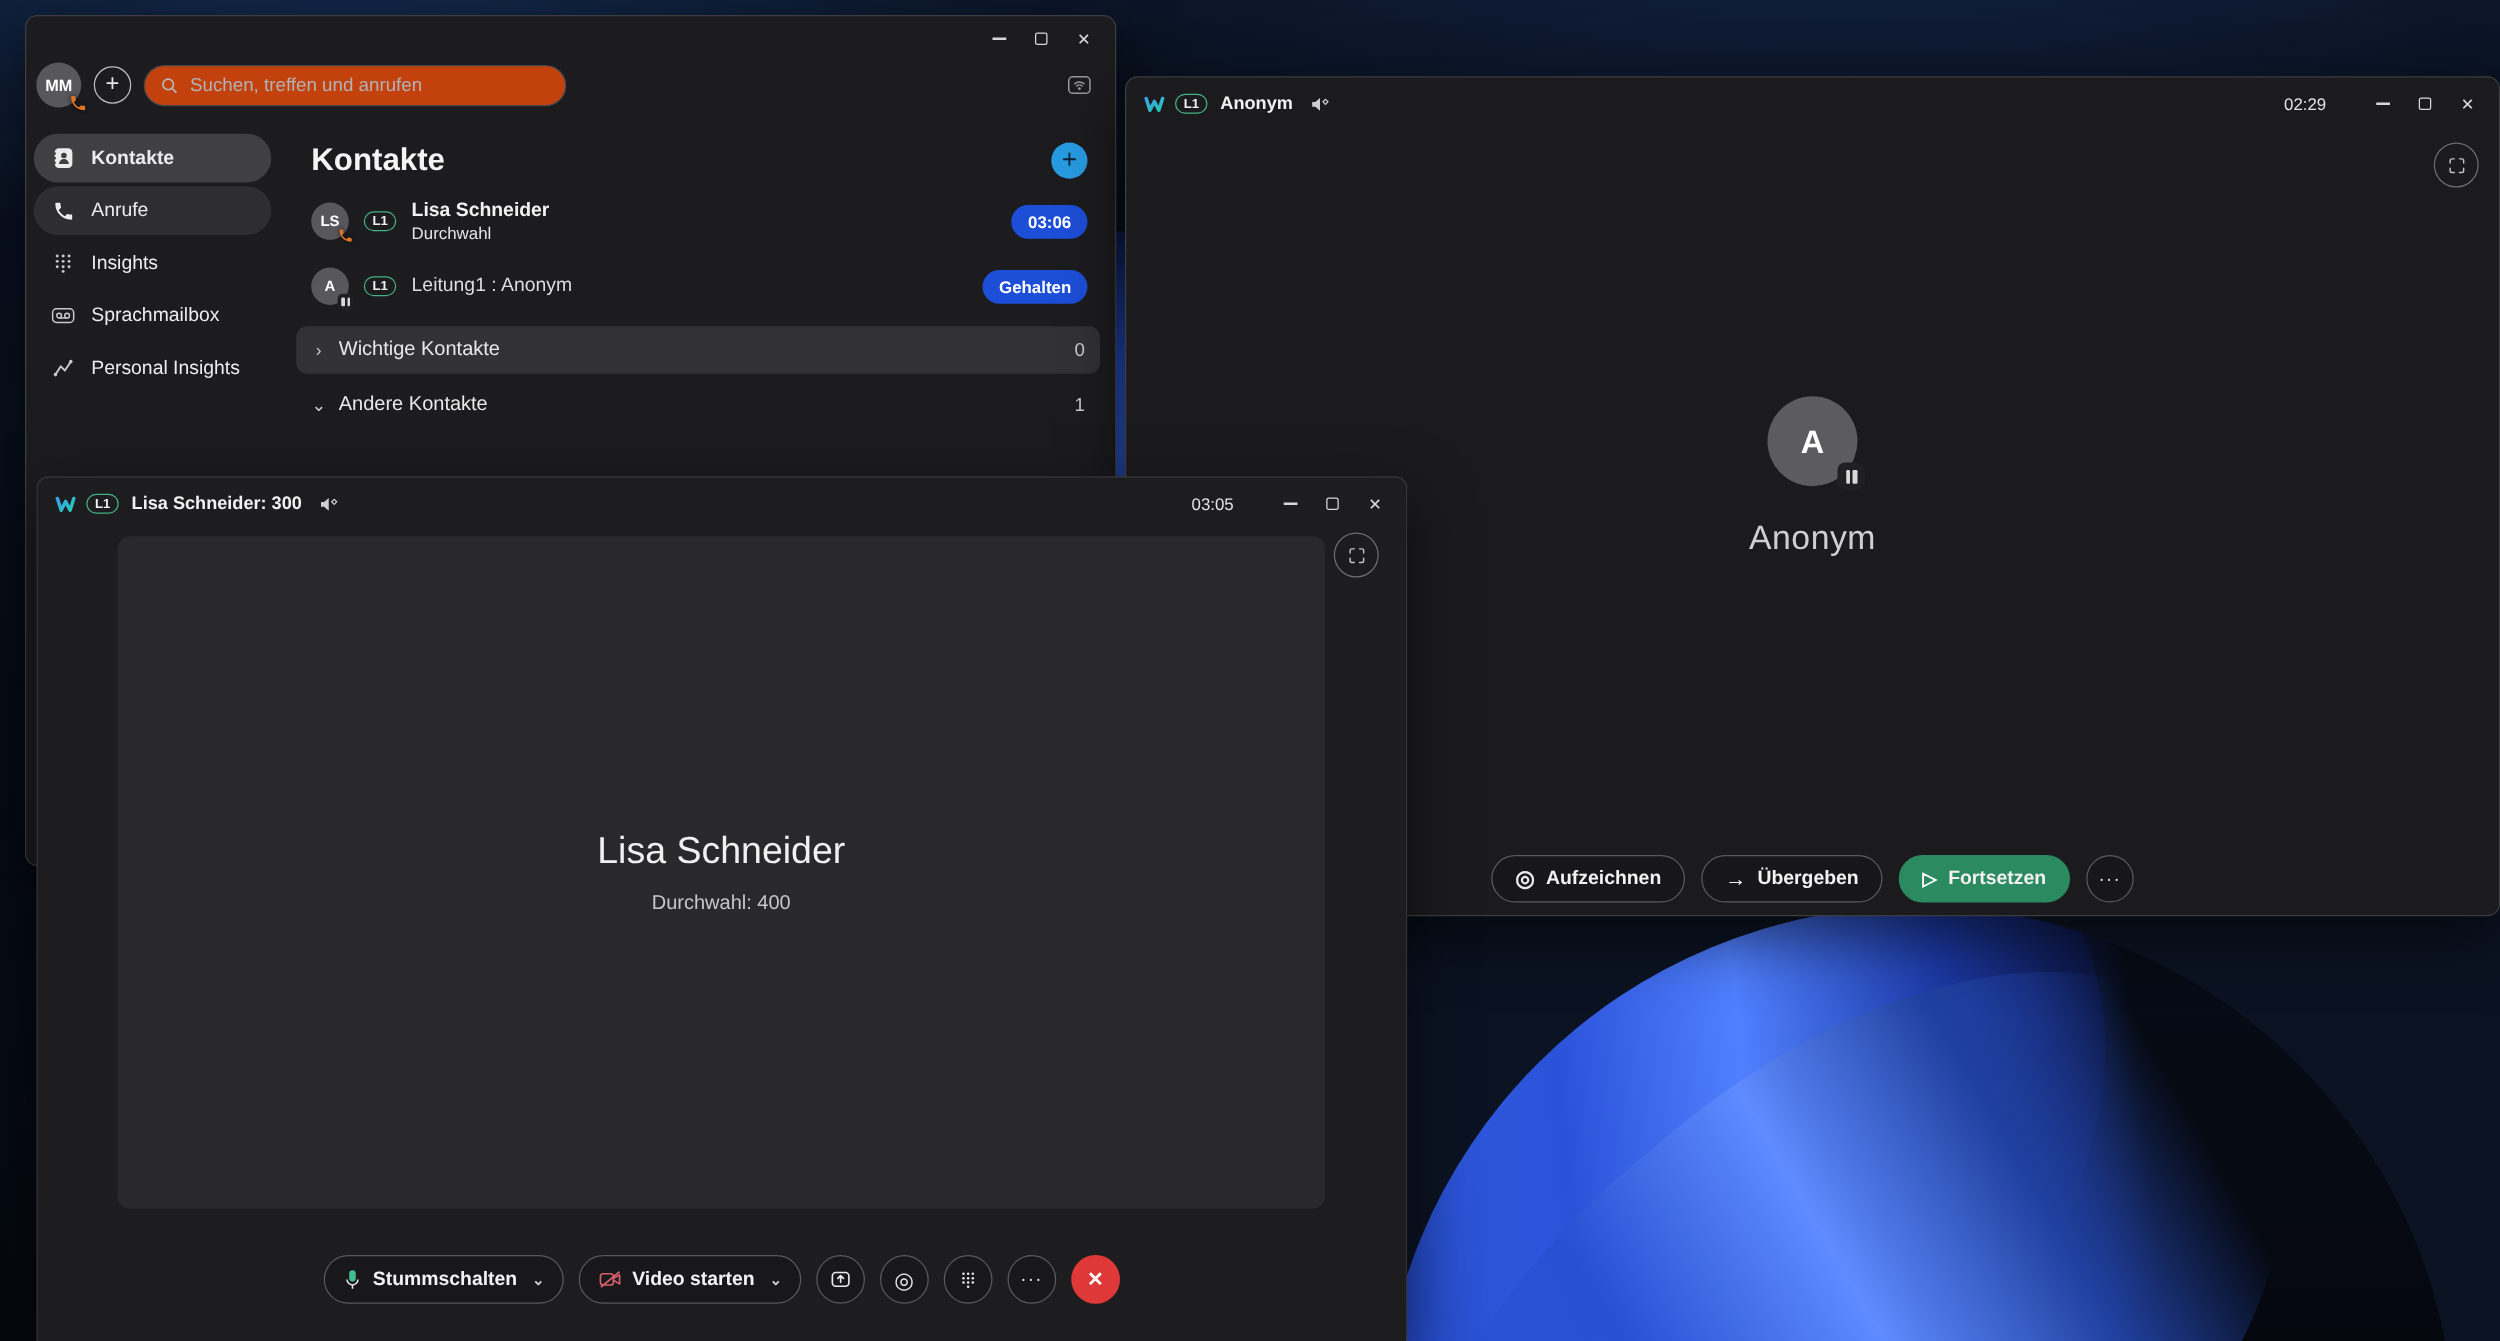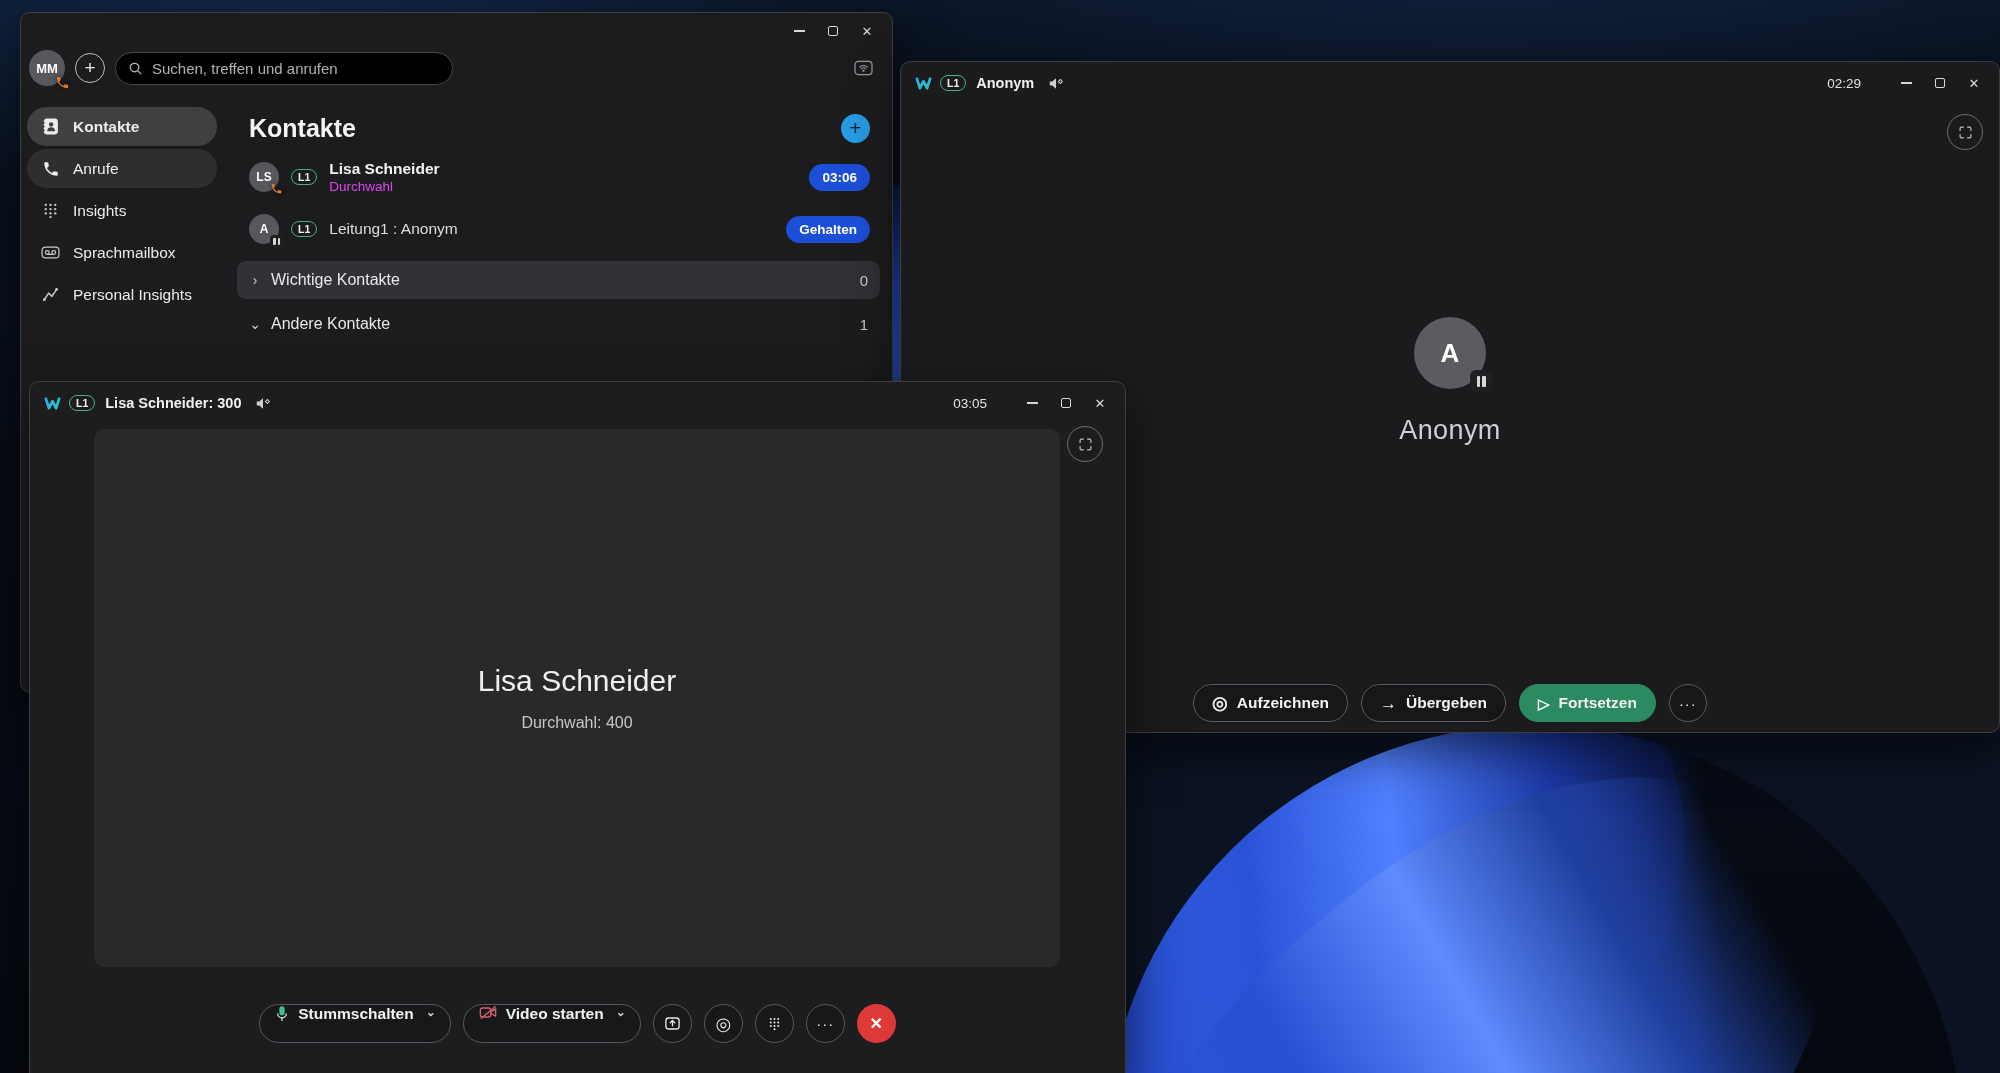--- a/index.html
+++ b/index.html
@@ -50,21 +50,21 @@
             justify-content:center; font-weight:700; position:relative; flex:none;text-align:center; }
   .avatar-36 { width:36px; height:36px; font-size:13px; }
   .avatar-30 { width:30px; height:30px; font-size:12px; }
   .phone-badge { position:absolute; right:-5px; bottom:-4px; width:15px; height:15px; }
   .phone-badge svg { filter:drop-shadow(0 0 2px rgba(0,0,0,.8)); }
   .pause-badge { position:absolute; right:-4px; bottom:-4px; width:13px; height:13px; border-radius:4px;
                  background:#202023; display:flex; gap:2px; align-items:center; justify-content:center; }
   .pause-badge i { display:block; width:2.2px; height:7px; background:#d9d9d9; border-radius:1px; }
   .add-btn { width:30px; height:30px; border-radius:50%; border:1.4px solid #bdbdbd; color:#e5e5e5;
              font-size:19px; font-weight:300; display:flex; align-items:center; justify-content:center; }
-  .search { flex:0 0 338px; height:33px; border-radius:17px; background:#000000; border:1px solid #48484c;
+  .search { flex:0 0 338px; height:33px; border-radius:17px; background:#c2410c; border:1px solid #48484c;
             display:flex; align-items:center; gap:9px; padding:0 12px; }
   .search input { background:transparent; border:none; outline:none; color:#cfcfd2; font-size:15px;
                   width:100%; font-family:inherit; }
   .search input::placeholder { color:#b2b2b6; }
   .header-spacer { flex:1; }
   .connect-btn { width:30px; height:26px; display:flex; align-items:center; justify-content:center; }
 
   .main-body { display:flex; height:calc(100% - 84px); }
   .sidebar { width:204px; padding:10px 8px 0 6px; display:flex; flex-direction:column; gap:3px; }
   .side-item { height:39px; border-radius:20px; display:flex; align-items:center; gap:13px;
@@ -76,21 +76,21 @@
   .content { flex:1; padding:8px 22px 0 24px; }
   .content-head { display:flex; align-items:center; justify-content:space-between; height:46px; }
   .content-title { font-size:25px; font-weight:700; color:#f4f4f4; }
   .add-contact-btn { width:29px; height:29px; border-radius:50%; background:#279be2; color:#0e2233;
                      font-size:21px; font-weight:400; display:flex; align-items:center; justify-content:center; }
 
   .call-row { display:flex; align-items:center; gap:12px; height:52px; }
   .line-badge { border:1.3px solid #44b183; border-radius:10px; padding:1px 6px; font-size:10.5px;
                 font-weight:700; color:#f0f0f0; flex:none; }
   .call-text .name { font-size:15.5px; font-weight:700; color:#f2f2f2; }
-  .call-text .sub { font-size:13.5px; color:#d946ef; margin-top:1px; }
+  .call-text .sub { font-size:13.5px; color:#e5e5e5; margin-top:1px; }
   .call-name-plain { font-size:15.5px; color:#dddde0; }
   .pill-badge { margin-left:auto; background:#1d4ed8; color:#fff; border-radius:14px; height:27px;
                 min-width:56px; padding:0 13px; display:flex; align-items:center; justify-content:center;
                 font-size:13.5px; font-weight:600; }
 
   .group-row { display:flex; align-items:center; height:38px; margin:6px -10px 0 -12px; padding:0 12px;
                border-radius:9px; font-size:16px; color:#e8e8e8; gap:10px; }
   .group-row.hl { background:#323236; }
   .chev { color:#cfcfcf; font-size:14px; width:12px; text-align:center; }
   .group-count { margin-left:auto; color:#c9c9cd; font-size:15px; }
@@ -108,21 +108,21 @@
   
   .video-area { position:absolute; left:64px; top:47px; width:966px; height:538px; background:#29292b;
                 border-radius:10px; display:flex; flex-direction:column; align-items:center; justify-content:center; }
   .stage-name { font-size:30px; color:#f0f0f0; }
   .stage-sub { font-size:16px; color:#c7c7ca; margin-top:16px; }
   .call-expand { right:22px; top:44px; }
 
   .call-controls { position:absolute; top:622px; left:0; right:0; display:flex; justify-content:center;
                    align-items:center; gap:12px; }
   .ctrl-pill { height:39px; border-radius:20px; border:1px solid #58585c; background:rgba(18,18,20,.35);
-               display:flex; gap:9px; padding:0 14px 0 15px; font-size:15.5px;
+               display:flex; align-items:center; gap:9px; padding:0 14px 0 15px; font-size:15.5px;
                font-weight:700; color:#f2f2f2; }
   .ctrl-chev { font-size:12px; color:#cfcfcf; margin-left:3px; }
   .ctrl-circle { width:39px; height:39px; border-radius:50%; border:1px solid #58585c;
                  background:rgba(18,18,20,.35); display:flex; align-items:center; justify-content:center;
                  color:#eaeaea; }
   .ctrl-end { width:39px; height:39px; border-radius:50%; background:#df3838; border:none;
               display:flex; align-items:center; justify-content:center; color:#fff; font-size:16px; font-weight:700; }
   .more-dots { font-size:15px; letter-spacing:1px; color:#eaeaea; }
   .record-glyph { font-size:18px; line-height:1; color:#eaeaea; }
 

